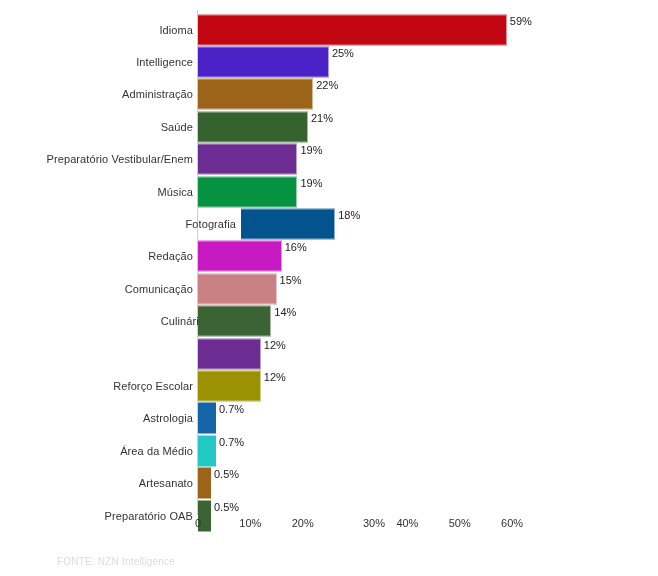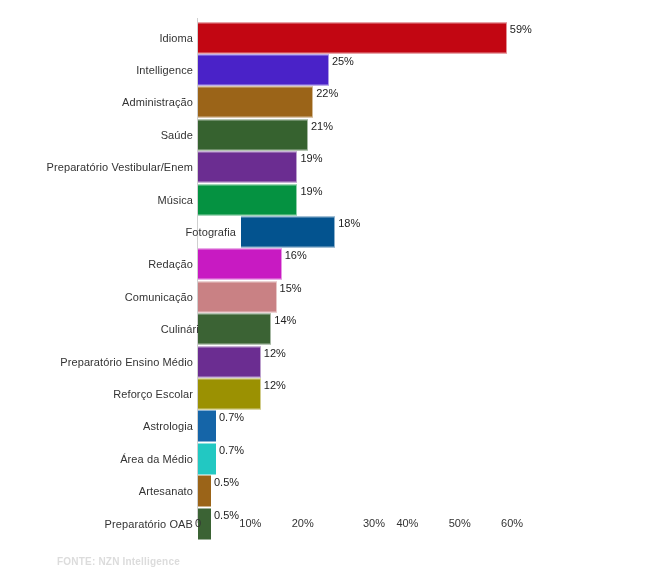--- a/index.html
+++ b/index.html
@@ -20,21 +20,21 @@
     position: absolute;
     left: 0; top: 0;
     width: 658px;
     height: 576px;
   }
 
   
   .plot-area {
     position: absolute;
     left: 0px;
-    top: 8px;
+    top: 0px;
     width: 658px;
     height: 520px;
   }
 
   
   .axis-line {
     position: absolute;
     left: 197px;
     top: 10px;
     width: 1px;
@@ -109,21 +109,21 @@
     transform: translateX(-50%);
     white-space: nowrap;
   }
 
   
   .source-note {
     position: absolute;
     left: 57px;
     top: 556px;
     font-size: 10px;
-    font-weight: bold;
+    font-weight: normal;
     color: #dcdcdc;
     letter-spacing: 0.2px;
     white-space: nowrap;
   }
 </style>
 </head>
 <body>
 
 <div id="chart-root">
 
@@ -194,21 +194,20 @@
           </div>
         </div>
         <div class="bar-row" style="top: 305.1px; padding-left: 12px;">
           <div class="cat-label">Culinária</div>
           <div class="bar-wrap">
             <div class="bar" style="width: 73.29px; background: rgb(59, 99, 52);"></div>
             <div class="val-label">14%</div>
           </div>
         </div>
         <div class="bar-row" style="top: 337.5px;">
-          <div class="cat-label">Preparatório Ensino Médio</div>
           <div class="bar-wrap">
             <div class="bar" style="width: 62.82px; background: rgb(107, 45, 145);"></div>
             <div class="val-label">12%</div>
           </div>
         </div>
         <div class="bar-row" style="top: 369.9px;">
           <div class="cat-label">Reforço Escolar</div>
           <div class="bar-wrap">
             <div class="bar" style="width: 62.82px; background: rgb(155, 145, 2);"></div>
             <div class="val-label">12%</div>

